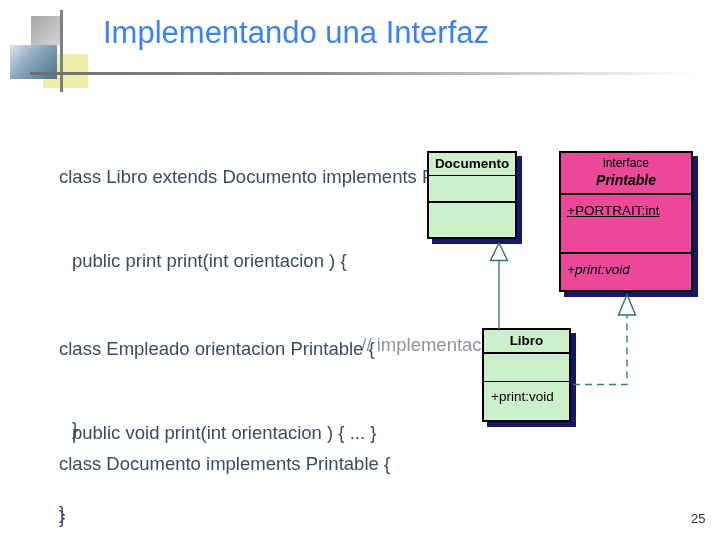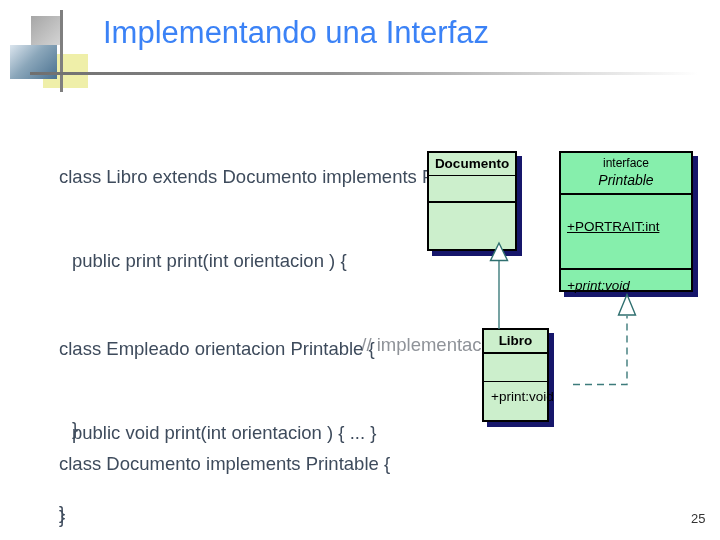--- a/index.html
+++ b/index.html
@@ -31,35 +31,35 @@
   .code .ind1{padding-left:13px;}
   .code .ind2{padding-left:20px;}
   .code .muted{color:#8f9399;text-align:right;}
   .code-1{top:107px;}
   .code-2{top:279px;}
   .code-3{top:394px;}
   
   .uml-box{position:absolute;box-sizing:border-box;border:2px solid #000;
     box-shadow:5px 5px 0 0 #16166b;font-size:13.5px;color:#000;}
   .uml-class{background:#ccefcc;}
-  .uml-interface{background:#86efac;}
-  .box-documento{left:427px;top:151px;width:90px;height:100px;}
+  .uml-interface{background:#ec4899;}
+  .box-documento{left:427px;top:151px;width:90px;height:88px;}
   .box-printable{left:559px;top:151px;width:134px;height:141px;}
-  .box-libro{left:482px;top:328px;width:67px;height:94px;}
+  .box-libro{left:482px;top:328px;width:89px;height:94px;}
   .cmp-title{text-align:center;font-weight:bold;padding-top:3px;}
   .box-documento .cmp-title{height:19px;border-bottom:1px solid #000;}
   .box-documento .cmp-attrs{height:25px;border-bottom:2px solid #000;}
   .box-printable .cmp-title{height:38px;border-bottom:2px solid #000;padding-top:2px;}
-  .box-printable .cmp-attrs{height:51px;border-bottom:2px solid #000;padding:6px 0 0 6px;margin-top:16px;}
+  .box-printable .cmp-attrs{height:51px;border-bottom:2px solid #000;padding:6px 0 0 6px;}
   .box-printable .cmp-methods{padding:8px 0 0 6px;}
   .box-libro .cmp-title{height:19px;border-bottom:2px solid #000;}
   .box-libro .cmp-attrs{height:27px;border-bottom:1px solid #000;}
   .box-libro .cmp-methods{padding:7px 0 0 7px;}
   .stereotype{display:block;font-weight:normal;font-size:12px;line-height:16px;}
-  .iface-name{display:block;font-weight:normal;font-style:italic;font-size:14px;line-height:19px;}
+  .iface-name{display:block;font-weight:bold;font-style:italic;font-size:14px;line-height:19px;}
   .attr-line{display:block;text-decoration:underline;line-height:19px;}
   .method-abstract{font-style:italic;}
   
   .connectors{position:absolute;left:0;top:0;pointer-events:none;}
   
   .page-number{position:absolute;left:691px;top:511px;font-size:13px;color:#333;}
 </style>
 </head>
 <body>
 

